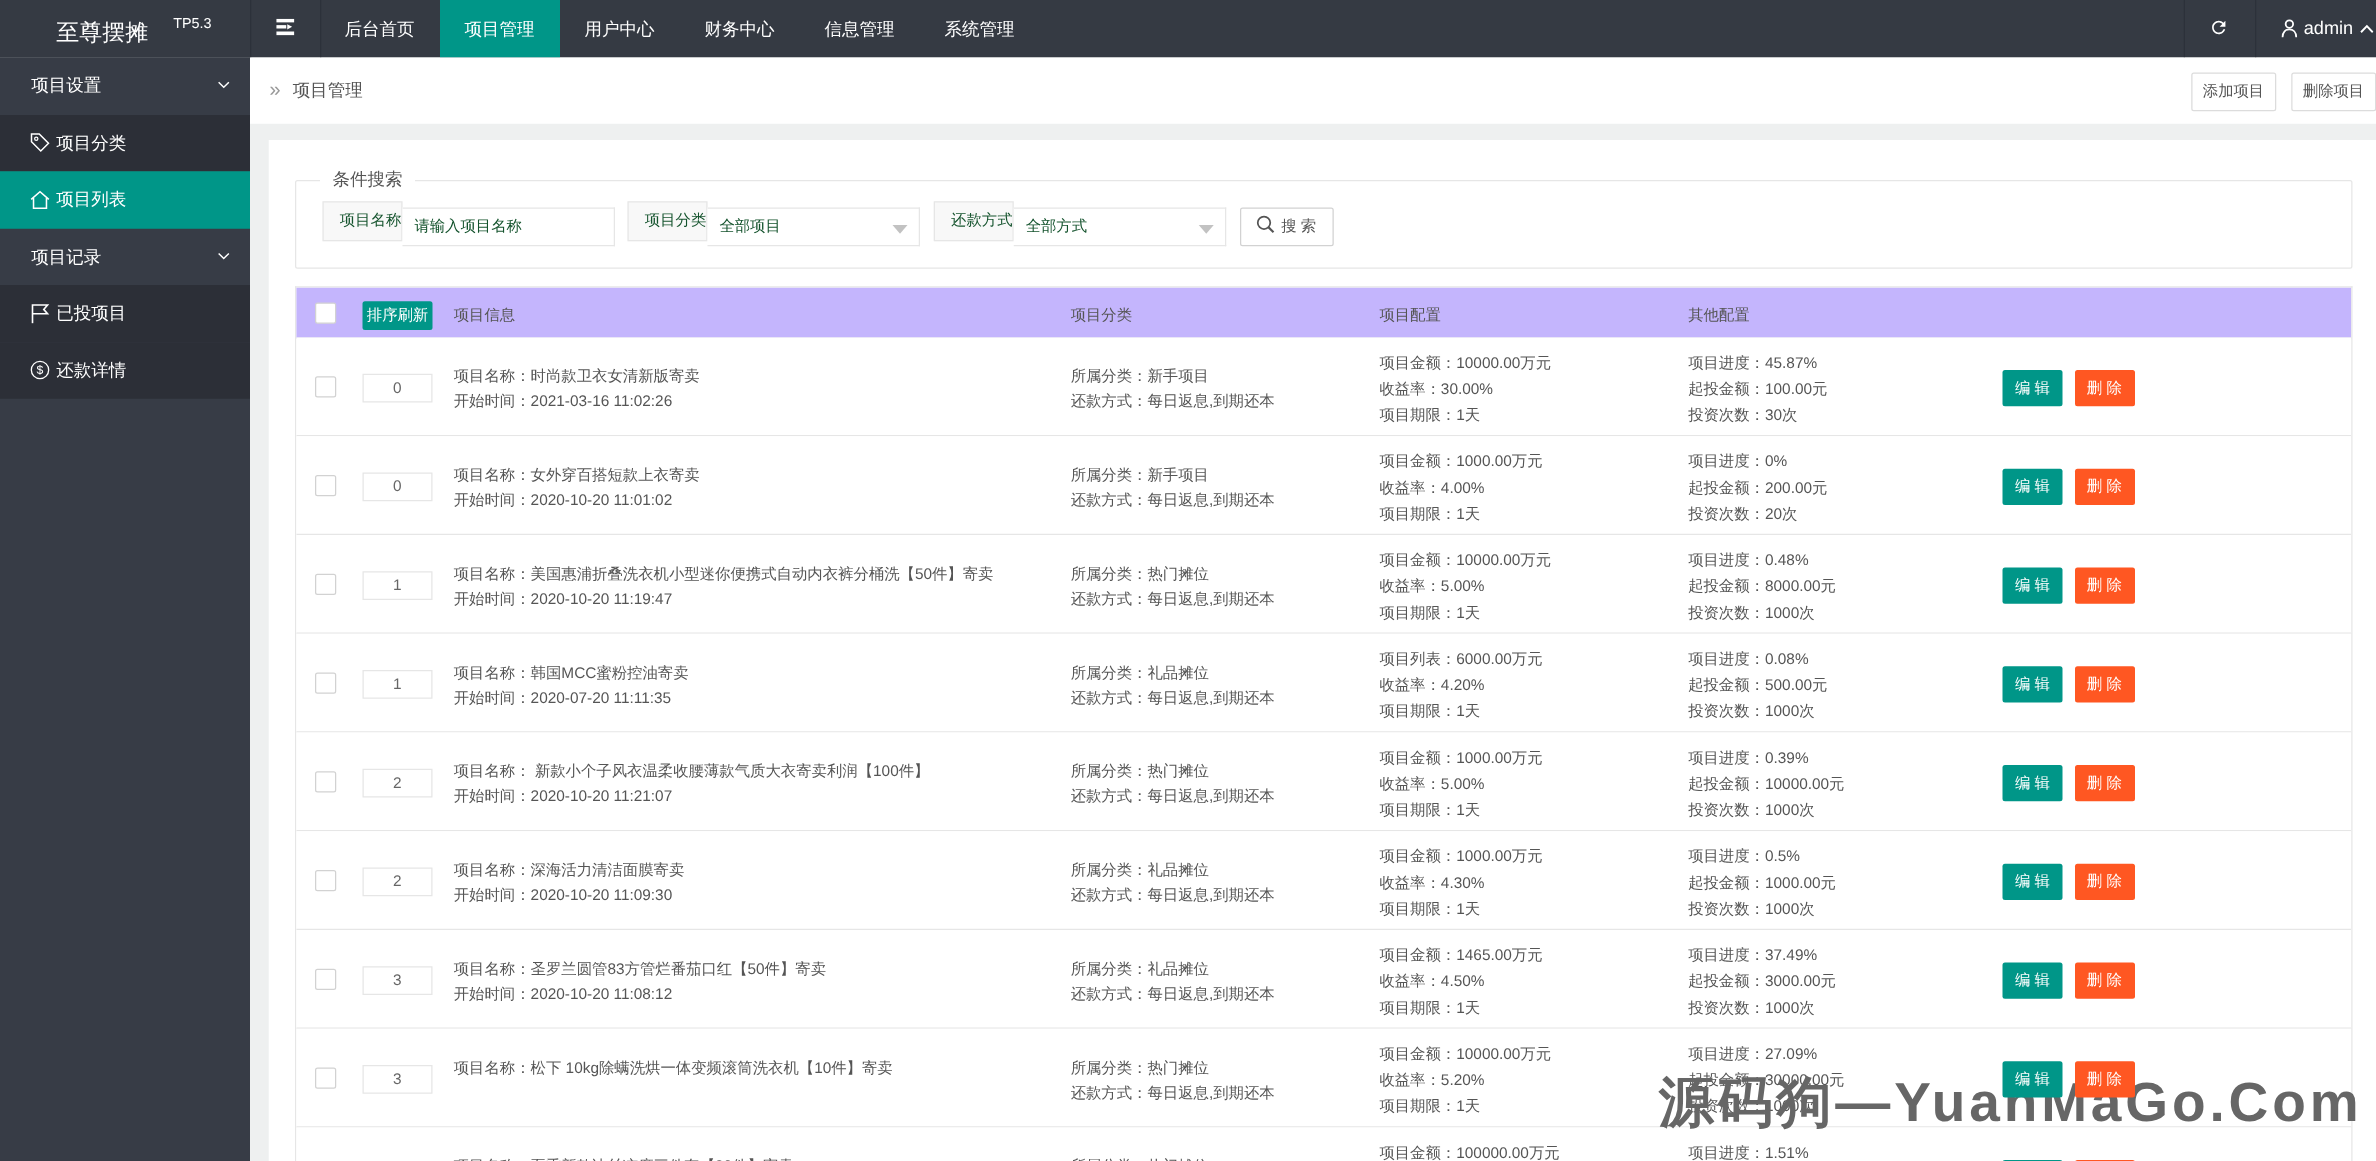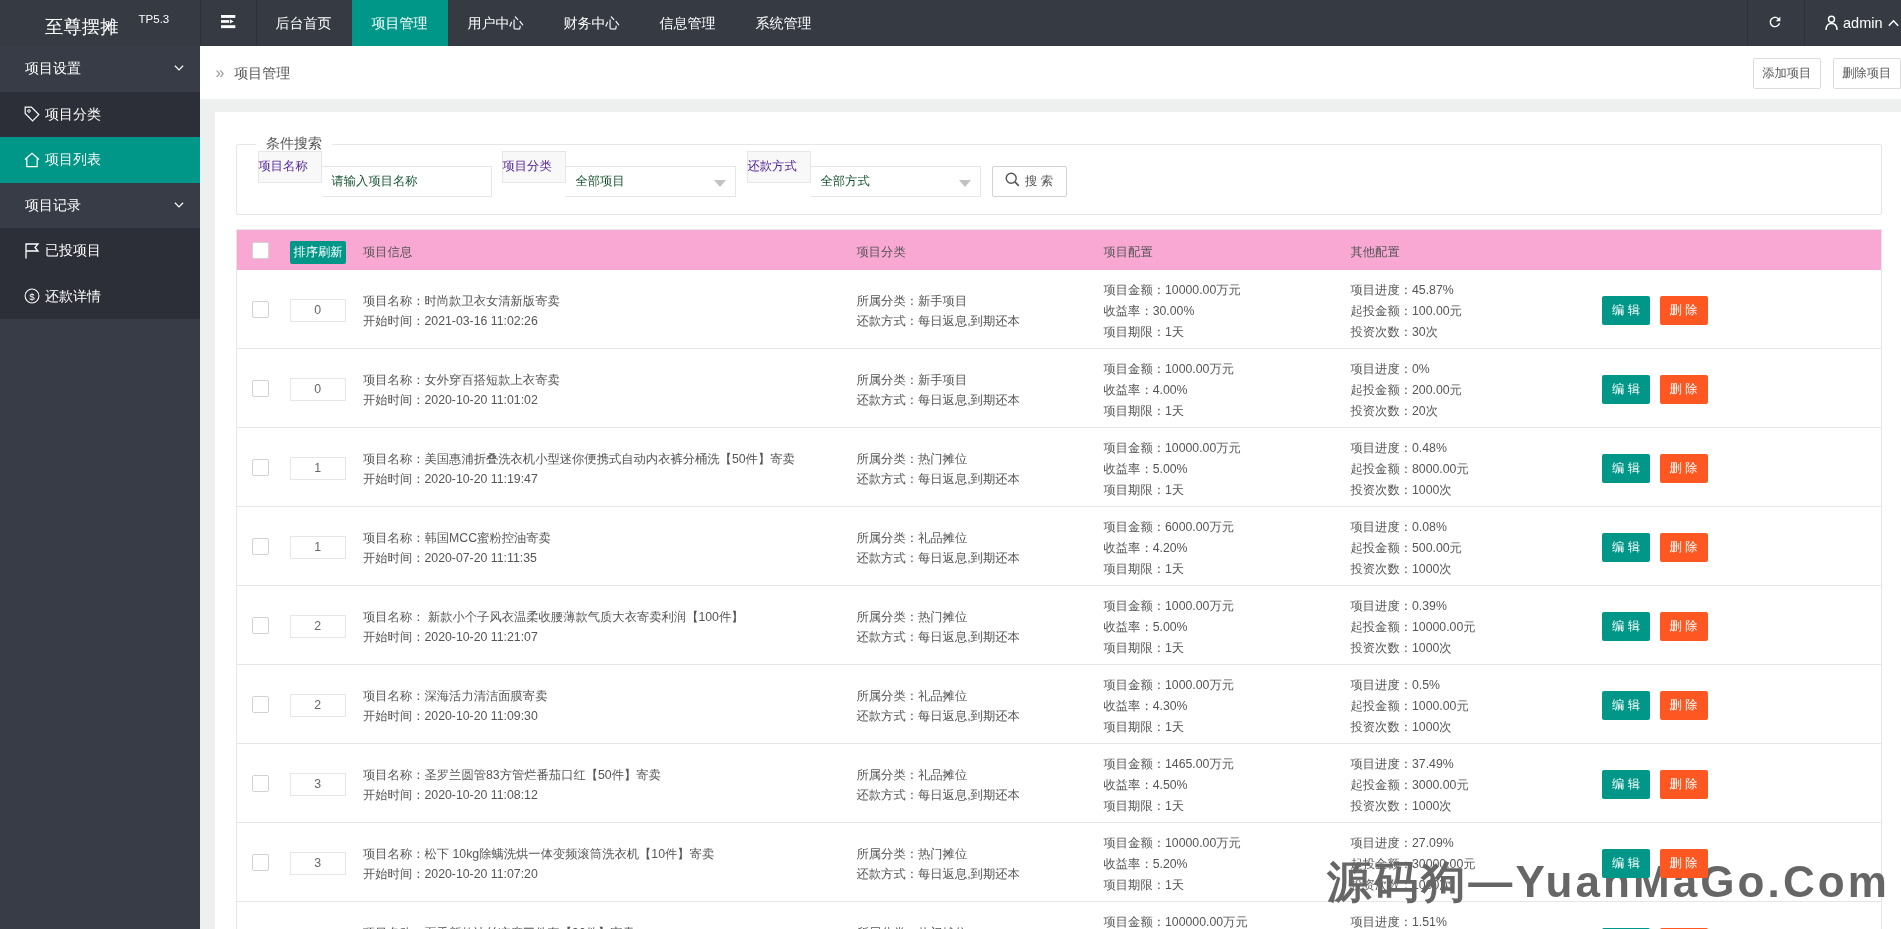--- a/index.html
+++ b/index.html
@@ -26,27 +26,27 @@
 #crumbbar{position:absolute;left:200px;top:46px;width:1701px;height:52.5px;background:#fff}
 #crumb{position:absolute;left:15.5px;top:18px;font-size:14px;color:#555}
 #crumb .sep{color:#999;margin-right:8px;letter-spacing:-2px;font-size:16px}
 .topbtn{position:absolute;top:12px;width:66.6px;height:29px;border:1px solid #dcdcdc;border-radius:2px;background:#fff;color:#555;font-size:12.3px;text-align:center;line-height:29px}
 
 #card{position:absolute;left:215px;top:112px;width:1686px;height:817px;background:#fff}
 
 #fs{position:absolute;left:21px;top:31.5px;width:1643.5px;height:69px;border:1px solid #e6e6e6;border-radius:2px}
 #fslegend{position:absolute;left:41px;top:23px;padding:0 10px;font-size:14px;color:#555;background:#fff;line-height:17px}
 
-.flabel{position:absolute;top:39px;height:29.5px;line-height:29.5px;width:62.5px;text-align:left;background:#f8f8f8;border:1px solid #e6e6e6;font-size:12.3px;color:#4c1d95}
+.flabel{position:absolute;top:49px;height:29.5px;line-height:29.5px;width:62.5px;text-align:right;background:#f8f8f8;border:1px solid #e6e6e6;font-size:12.3px;color:#14532d}
 .finput{position:absolute;top:53.5px;height:29.5px;line-height:29.5px;background:#fff;border:1px solid #e6e6e6;border-left:none;font-size:12.3px;color:#14532d;padding-left:10px}
 .tri{position:absolute;width:0;height:0;border-left:6px solid transparent;border-right:6px solid transparent;border-top:7px solid #c2c2c2}
 #searchbtn{position:absolute;left:776.5px;top:53.5px;width:73px;height:29.5px;border:1px solid #d2d2d2;border-radius:2px;background:#fff;color:#555;font-size:12.3px;line-height:29.5px;text-align:center}
 
 #tbl{position:absolute;left:20.5px;top:117px;width:1644.5px;height:702px;border:1px solid #e6e6e6;border-bottom:none;overflow:hidden}
-#thead{position:absolute;left:0;top:0;width:1644.5px;height:39.5px;background:#f9a8d4;font-size:12.3px;color:#555}
+#thead{position:absolute;left:0;top:0;width:1644.5px;height:39.5px;background:#c4b5fd;font-size:12.3px;color:#555}
 .trow{position:absolute;left:0;width:1644.5px;height:79px;border-bottom:1px solid #e6e6e6;box-sizing:border-box;font-size:12.3px;color:#555;background:#fff}
 #thead{border-bottom:1px solid #e6e6e6}
 .cb{position:absolute;width:15px;height:15px;border:1px solid #d2d2d2;border-radius:2px;background:#fff}
 .sortin{position:absolute;left:53.5px;top:29px;width:53.5px;height:21.5px;border:1px solid #e6e6e6;text-align:center;line-height:21.5px;color:#666}
 .c2{position:absolute;top:21.4px;line-height:20.6px;white-space:nowrap}
 .c3{position:absolute;top:10.6px;line-height:21px;white-space:nowrap}
 .btn{position:absolute;top:26px;height:29.5px;line-height:29.5px;width:48px;text-align:center;border-radius:2px;color:#fff;z-index:3}
 .btn.edit{left:1365.5px;background:#009688}
 .btn.del{left:1423px;background:#ff5722}
 .hbtn{position:absolute;left:53.5px;top:10.5px;width:56px;height:23px;background:#009688;color:#fff;border-radius:2px;text-align:center;line-height:23px;z-index:2}
@@ -234,21 +234,21 @@
 <span class="sortin">1</span>
 <div class="c2" style="left:126.5px">
           <div>项目名称：韩国MCC蜜粉控油寄卖</div>
           <div>开始时间：2020-07-20 11:11:35</div>
         </div>
 <div class="c2" style="left:620px">
           <div>所属分类：礼品摊位</div>
           <div>还款方式：每日返息,到期还本</div>
         </div>
 <div class="c3" style="left:867px">
-          <div>项目金额：6000.00万元</div>
+          <div>项目列表：6000.00万元</div>
           <div>收益率：4.20%</div>
           <div>项目期限：1天</div>
         </div>
 <div class="c3" style="left:1114px">
           <div>项目进度：0.08%</div>
           <div>起投金额：500.00元</div>
           <div>投资次数：1000次</div>
         </div>
 <span class="btn edit">编 辑</span>
 <span class="btn del">删 除</span>
@@ -323,21 +323,20 @@
           <div>投资次数：1000次</div>
         </div>
 <span class="btn edit">编 辑</span>
 <span class="btn del">删 除</span>
 </div>
 <div class="trow" style="top:592.5px">
 <span class="cb" style="left:15px;top:31px"></span>
 <span class="sortin">3</span>
 <div class="c2" style="left:126.5px">
           <div>项目名称：松下 10kg除螨洗烘一体变频滚筒洗衣机【10件】寄卖</div>
-          <div>开始时间：2020-10-20 11:07:20</div>
         </div>
 <div class="c2" style="left:620px">
           <div>所属分类：热门摊位</div>
           <div>还款方式：每日返息,到期还本</div>
         </div>
 <div class="c3" style="left:867px">
           <div>项目金额：10000.00万元</div>
           <div>收益率：5.20%</div>
           <div>项目期限：1天</div>
         </div>

